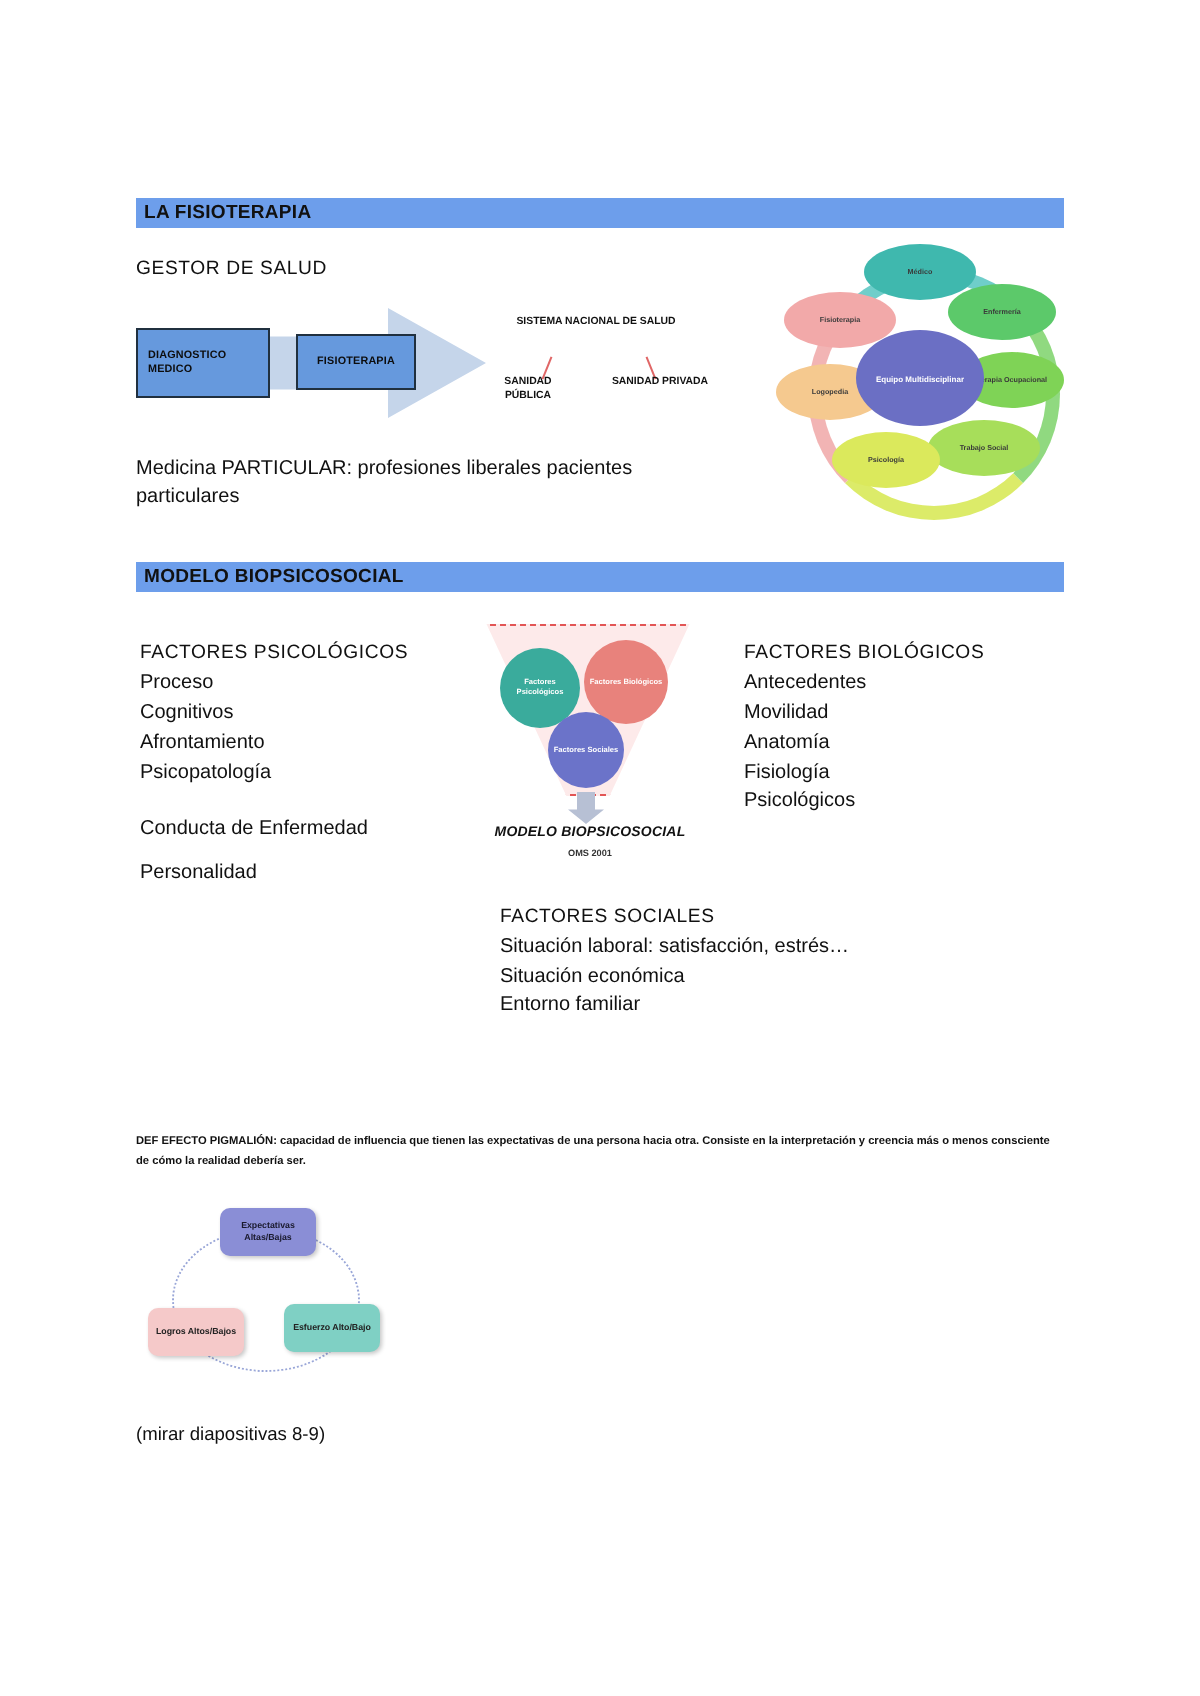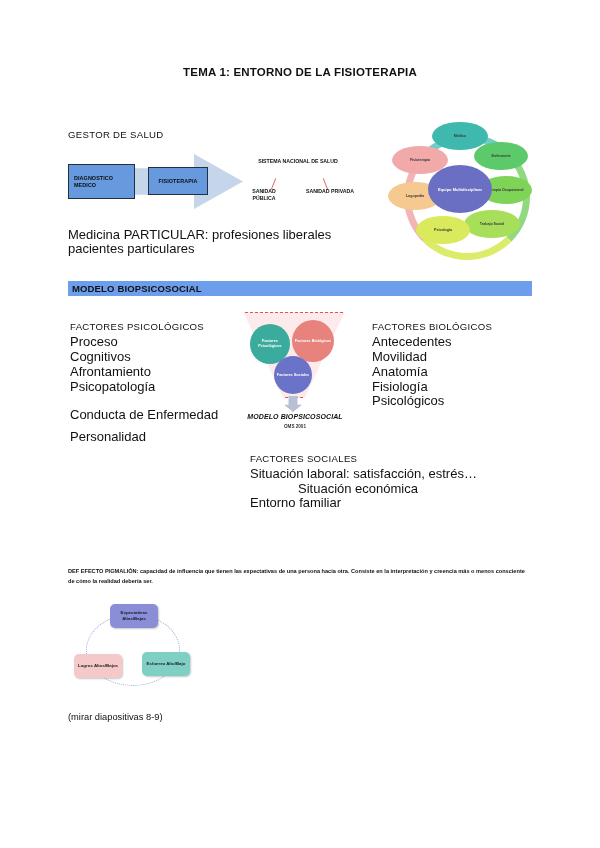--- a/index.html
+++ b/index.html
@@ -60,21 +60,21 @@
     font-weight: bold;
     color: #111;
     background: #a4c2f4;
     padding: 1px 2px;
     letter-spacing: 0.15px;
   }
 
   
   .txt {
     position: absolute;
-    font-size: 13px;
+    font-size: 10px;
     color: #111;
     line-height: 14px;
     white-space: pre-line;
   }
   .txt.head {
     font-size: 9.6px;
     letter-spacing: 0.3px;
   }
   .small-para {
     position: absolute;
@@ -318,22 +318,24 @@
     top: 712px;
     font-size: 9.3px;
     color: #111;
   }
 </style>
 </head>
 <body>
 
 <div class="page">
 
-  <div class="doc-title">TEMA 1: ENTORNO DE LA FISIOTERAPIA</div>
-
+
+  <div class="section-bar bar-1">
+    <span>LA FISIOTERAPIA</span>
+  </div>
 
   <div class="txt head" style="left:68px; top:128px;">GESTOR DE SALUD</div>
 
   <div class="proc">
     <div class="proc-arrow"></div>
     <div class="proc-box b1">DIAGNOSTICO MEDICO</div>
     <div class="proc-box b2">FISIOTERAPIA</div>
   </div>
 
   <div class="sns">
@@ -383,21 +385,21 @@
     <div class="fcircle fc-psi">Factores Psicológicos</div>
     <div class="fcircle fc-bio">Factores Biológicos</div>
     <div class="fcircle fc-soc">Factores Sociales</div>
     <div class="funnel-arrow"></div>
     <div class="funnel-caption">MODELO BIOPSICOSOCIAL</div>
     <div class="funnel-sub">OMS 2001</div>
   </div>
 
   <div class="txt head" style="left:250px; top:452px;">FACTORES SOCIALES</div>
   <div class="txt" style="left:250px; top:467px;">Situación laboral: satisfacción, estrés…</div>
-  <div class="txt" style="left:250px; top:482px;margin-left:48px;">Situación económica</div>
+  <div class="txt" style="left:250px; top:482px;">Situación económica</div>
   <div class="txt" style="left:250px; top:496px;">Entorno familiar</div>
 
 
   <div class="small-para" style="left:68px; top:567px; width:464px;">DEF EFECTO PIGMALIÓN: capacidad de influencia que tienen las expectativas de una persona hacia otra. Consiste en la interpretación y creencia más o menos consciente de cómo la realidad debería ser.</div>
 
   <div class="cycle">
     <div class="cyc-arc"></div>
     <div class="cbox cb-exp">Expectativas Altas/Bajas</div>
     <div class="cbox cb-esf">Esfuerzo Alto/Bajo</div>
     <div class="cbox cb-log">Logros Altos/Bajos</div>

